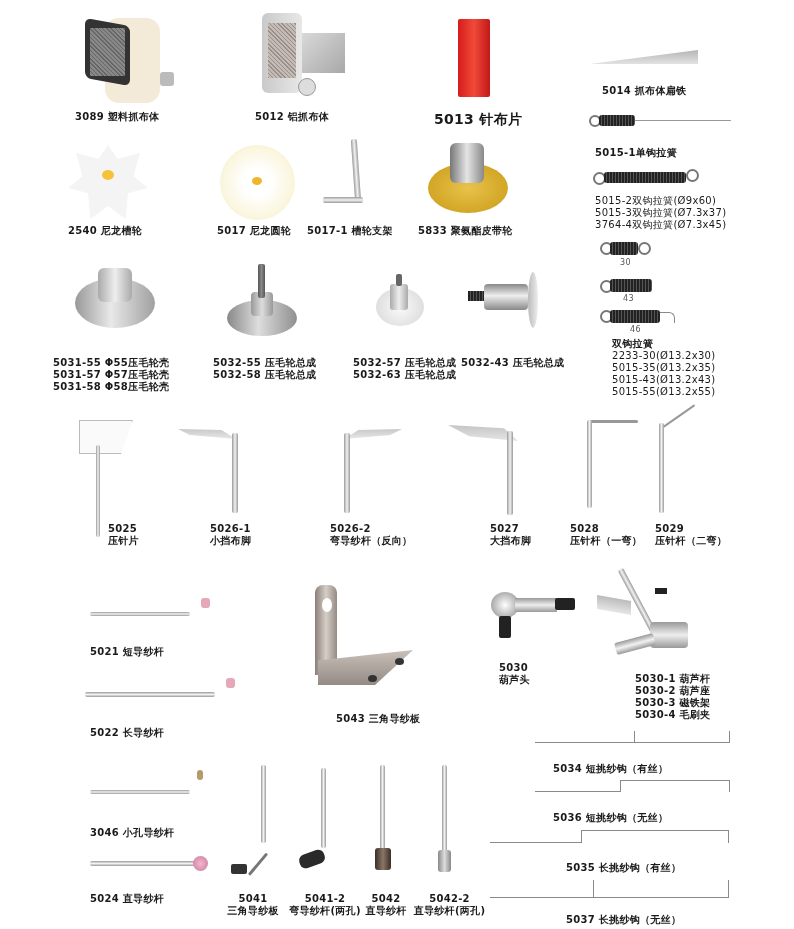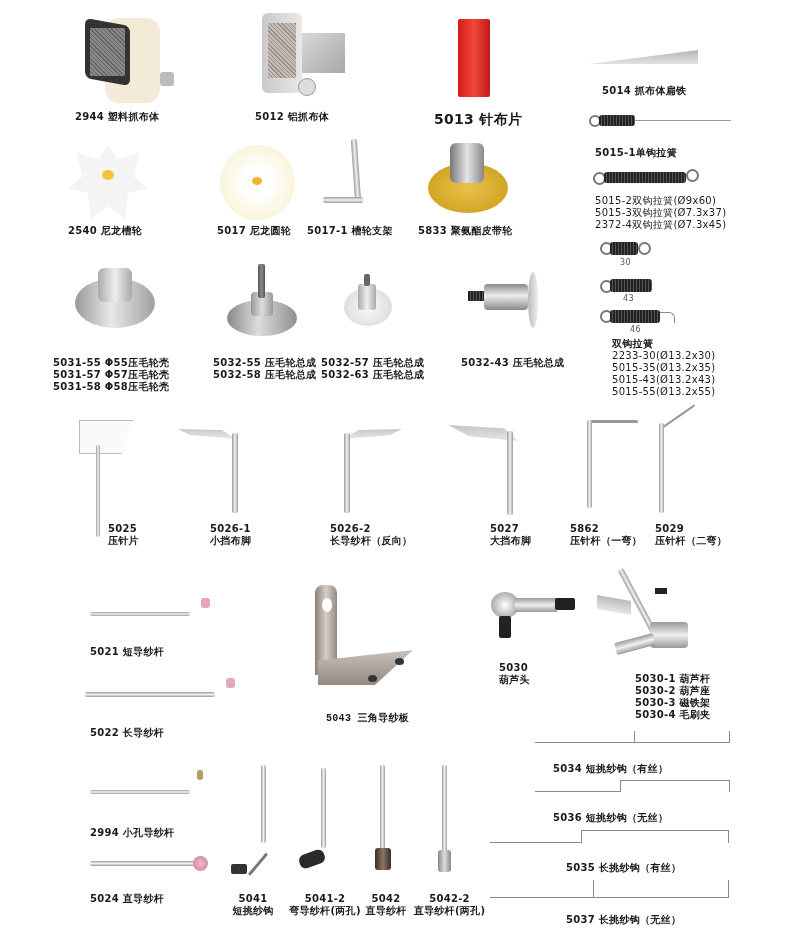--- a/index.html
+++ b/index.html
@@ -17,21 +17,21 @@
 </head>
 <body>
 
 <div class="item" style="left:60px;top:5px;width:130px;height:120px;">
   <div class="art" style="left:15px;top:5px;width:95px;height:95px;">
     <div style="position:absolute;left:30px;top:8px;width:55px;height:85px;background:#f3ead8;border-radius:14px;"></div>
     <div style="position:absolute;left:10px;top:12px;width:45px;height:60px;background:#333;border-radius:6px;transform:skewY(10deg);"></div>
     <div style="position:absolute;left:15px;top:18px;width:35px;height:48px;background:repeating-linear-gradient(45deg,#666 0 1px,#888 1px 3px);"></div>
     <div style="position:absolute;left:85px;top:62px;width:14px;height:14px;background:#bbb;border-radius:3px;"></div>
   </div>
-  <div class="lbl" style="left:15px;top:106px;">2944 塑料抓布体</div>
+  <div class="lbl" style="left:15px;top:106px;">3089 塑料抓布体</div>
 </div>
 
 <div class="item" style="left:230px;top:5px;width:130px;height:120px;">
   <div class="art" style="left:20px;top:3px;width:100px;height:100px;">
     <div style="position:absolute;left:40px;top:25px;width:55px;height:40px;background:linear-gradient(135deg,#e0e0e0,#a8a8a8);"></div>
     <div style="position:absolute;left:12px;top:5px;width:40px;height:80px;background:linear-gradient(90deg,#c9c9c9,#e8e8e8);border-radius:6px;"></div>
     <div style="position:absolute;left:18px;top:15px;width:28px;height:55px;background:repeating-linear-gradient(45deg,#9a8f8a 0 1px,#c5bbb5 1px 3px);"></div>
     <div style="position:absolute;left:48px;top:70px;width:16px;height:16px;background:#ddd;border:1px solid #999;border-radius:50%;"></div>
   </div>
   <div class="lbl" style="left:25px;top:106px;">5012 铝抓布体</div>
@@ -53,21 +53,21 @@
   <div class="hrod" style="left:50px;top:10px;width:96px;height:1px;background:#999;"></div>
   <div class="lbl" style="left:10px;top:37px;">5015-1单钩拉簧</div>
 </div>
 
 <div class="item" style="left:585px;top:165px;width:200px;height:70px;">
   <div class="ring" style="left:8px;top:7px;width:9px;height:9px;"></div>
   <div class="spring" style="left:19px;top:7px;width:82px;height:11px;"></div>
   <div class="ring" style="left:101px;top:4px;width:9px;height:9px;"></div>
   <div class="lbl" style="left:10px;top:30px;font-weight:normal;">5015-2双钩拉簧(Ø9x60)</div>
   <div class="lbl" style="left:10px;top:42px;font-weight:normal;">5015-3双钩拉簧(Ø7.3x37)</div>
-  <div class="lbl" style="left:10px;top:54px;font-weight:normal;">2372-4双钩拉簧(Ø7.3x45)</div>
+  <div class="lbl" style="left:10px;top:54px;font-weight:normal;">3764-4双钩拉簧(Ø7.3x45)</div>
 </div>
 
 <div class="item" style="left:60px;top:140px;width:120px;height:100px;">
   <div class="art" style="left:8px;top:5px;width:80px;height:78px;background:#f4f4f4;clip-path:polygon(50% 0,62% 18%,90% 10%,82% 40%,100% 55%,75% 62%,72% 95%,50% 78%,28% 95%,25% 62%,0 55%,18% 40%,10% 10%,38% 18%);"></div>
   <div class="art" style="left:42px;top:30px;width:12px;height:10px;background:#f5c23a;border-radius:50%;"></div>
   <div class="lbl" style="left:8px;top:85px;">2540 尼龙槽轮</div>
 </div>
 
 <div class="item" style="left:205px;top:140px;width:100px;height:100px;">
   <div class="art" style="left:15px;top:5px;width:75px;height:75px;background:radial-gradient(circle,#fff 25%,#fbf7e2 60%,#f2ecc8);border-radius:50%;"></div>
@@ -118,21 +118,21 @@
 </div>
 
 <div class="item" style="left:205px;top:260px;width:130px;height:120px;">
   <div class="art" style="left:22px;top:40px;width:70px;height:36px;background:linear-gradient(90deg,#888,#ddd 45%,#8f8f8f);border-radius:50%;"></div>
   <div class="art" style="left:46px;top:32px;width:22px;height:24px;background:linear-gradient(90deg,#999,#ddd 50%,#999);border-radius:4px;"></div>
   <div class="rod" style="left:53px;top:4px;width:7px;height:34px;background:linear-gradient(90deg,#555,#888 50%,#555);"></div>
   <div class="lbl" style="left:8px;top:97px;">5032-55 压毛轮总成</div>
   <div class="lbl" style="left:8px;top:109px;">5032-58 压毛轮总成</div>
 </div>
 
-<div class="item" style="left:316px;top:260px;width:130px;height:120px;">
+<div class="item" style="left:348px;top:260px;width:130px;height:120px;">
   <div class="art" style="left:28px;top:28px;width:48px;height:38px;background:radial-gradient(circle,#fafafa,#d6d6d6);border-radius:50%;"></div>
   <div class="art" style="left:42px;top:24px;width:18px;height:26px;background:linear-gradient(90deg,#aaa,#eee 50%,#aaa);border-radius:3px;"></div>
   <div class="rod" style="left:48px;top:14px;width:6px;height:12px;background:#666;"></div>
   <div class="lbl" style="left:5px;top:97px;">5032-57 压毛轮总成</div>
   <div class="lbl" style="left:5px;top:109px;">5032-63 压毛轮总成</div>
 </div>
 
 <div class="item" style="left:460px;top:260px;width:130px;height:110px;">
   <div class="art" style="left:8px;top:31px;width:16px;height:10px;background:repeating-linear-gradient(90deg,#222 0 2px,#555 2px 3px);"></div>
   <div class="art" style="left:24px;top:24px;width:44px;height:26px;background:linear-gradient(180deg,#888,#eee 45%,#888);border-radius:4px;"></div>
@@ -151,34 +151,34 @@
   <div class="art" style="left:8px;top:14px;width:58px;height:10px;background:linear-gradient(180deg,#c8c8c8,#e8e8e8);clip-path:polygon(0 0,75% 10%,100% 100%,20% 60%);"></div>
   <div class="rod" style="left:62px;top:18px;width:6px;height:80px;"></div>
   <div class="lbl" style="left:40px;top:108px;">5026-1</div>
   <div class="lbl" style="left:40px;top:120px;">小挡布脚</div>
 </div>
 
 <div class="item" style="left:320px;top:415px;width:120px;height:130px;">
   <div class="art" style="left:24px;top:14px;width:58px;height:10px;background:linear-gradient(180deg,#c8c8c8,#e8e8e8);clip-path:polygon(25% 10%,100% 0,80% 60%,0 100%);"></div>
   <div class="rod" style="left:24px;top:18px;width:6px;height:80px;"></div>
   <div class="lbl" style="left:10px;top:108px;">5026-2</div>
-  <div class="lbl" style="left:10px;top:120px;">长导纱杆（反向）</div>
+  <div class="lbl" style="left:10px;top:120px;">弯导纱杆（反向）</div>
 </div>
 
 <div class="item" style="left:440px;top:415px;width:110px;height:130px;">
   <div class="art" style="left:8px;top:10px;width:70px;height:16px;background:linear-gradient(180deg,#c4c4c4,#e6e6e6);clip-path:polygon(0 0,80% 20%,100% 100%,30% 70%);"></div>
   <div class="rod" style="left:67px;top:16px;width:6px;height:84px;"></div>
   <div class="lbl" style="left:50px;top:108px;">5027</div>
   <div class="lbl" style="left:50px;top:120px;">大挡布脚</div>
 </div>
 
 <div class="item" style="left:560px;top:410px;width:90px;height:135px;">
   <div class="hrod" style="left:30px;top:10px;width:48px;height:3px;background:#999;"></div>
   <div class="rod" style="left:27px;top:10px;width:5px;height:88px;"></div>
-  <div class="lbl" style="left:10px;top:113px;">5862</div>
+  <div class="lbl" style="left:10px;top:113px;">5028</div>
   <div class="lbl" style="left:10px;top:125px;">压针杆（一弯）</div>
 </div>
 
 <div class="item" style="left:650px;top:405px;width:110px;height:140px;">
   <div class="hrod" style="left:12px;top:22px;width:40px;height:2px;background:#999;transform:rotate(-35deg);transform-origin:left center;"></div>
   <div class="rod" style="left:9px;top:18px;width:5px;height:90px;"></div>
   <div class="lbl" style="left:5px;top:118px;">5029</div>
   <div class="lbl" style="left:5px;top:130px;">压针杆（二弯）</div>
 </div>
 
@@ -193,21 +193,21 @@
   <div class="art" style="left:141px;top:8px;width:9px;height:10px;background:#e4a8b8;border-radius:3px;"></div>
   <div class="lbl" style="left:5px;top:57px;">5022 长导纱杆</div>
 </div>
 
 <div class="item" style="left:310px;top:580px;width:120px;height:150px;">
   <div class="art" style="left:5px;top:5px;width:22px;height:90px;background:linear-gradient(90deg,#8a7f78,#d7cec8 50%,#958a84);border-radius:8px 8px 0 0;"></div>
   <div class="art" style="left:8px;top:70px;width:95px;height:35px;background:linear-gradient(180deg,#c9c0ba,#958a84);clip-path:polygon(0 30%,100% 0,60% 100%,0 100%);"></div>
   <div class="art" style="left:12px;top:18px;width:10px;height:14px;background:#fff;border-radius:50%;"></div>
   <div class="art" style="left:85px;top:78px;width:9px;height:7px;background:#333;border-radius:50%;"></div>
   <div class="art" style="left:58px;top:95px;width:9px;height:7px;background:#333;border-radius:50%;"></div>
-  <div class="lbl" style="left:16px;top:133px;font-family:Liberation Mono, monospace;">5043 三角导纱板</div>
+  <div class="lbl" style="left:26px;top:133px;">5043 三角导纱板</div>
 </div>
 
 <div class="item" style="left:485px;top:580px;width:110px;height:110px;">
   <div class="art" style="left:6px;top:12px;width:28px;height:26px;background:radial-gradient(circle,#fff,#888);border-radius:50%;"></div>
   <div class="art" style="left:30px;top:18px;width:42px;height:14px;background:linear-gradient(180deg,#999,#eee 50%,#999);"></div>
   <div class="art" style="left:70px;top:18px;width:20px;height:12px;background:#222;border-radius:2px;"></div>
   <div class="art" style="left:14px;top:36px;width:12px;height:22px;background:#222;border-radius:2px;"></div>
   <div class="lbl" style="left:14px;top:82px;">5030</div>
   <div class="lbl" style="left:14px;top:94px;">葫芦头</div>
 </div>
@@ -220,35 +220,35 @@
   <div class="art" style="left:60px;top:28px;width:12px;height:6px;background:#222;"></div>
   <div class="lbl" style="left:40px;top:113px;">5030-1 葫芦杆</div>
   <div class="lbl" style="left:40px;top:125px;">5030-2 葫芦座</div>
   <div class="lbl" style="left:40px;top:137px;">5030-3 磁铁架</div>
   <div class="lbl" style="left:40px;top:149px;">5030-4 毛刷夹</div>
 </div>
 
 <div class="item" style="left:85px;top:760px;width:140px;height:80px;">
   <div class="hrod" style="left:5px;top:30px;width:100px;height:4px;"></div>
   <div class="art" style="left:112px;top:10px;width:6px;height:10px;background:#b59a6a;border-radius:3px;"></div>
-  <div class="lbl" style="left:5px;top:67px;">2994 小孔导纱杆</div>
+  <div class="lbl" style="left:5px;top:67px;">3046 小孔导纱杆</div>
 </div>
 
 <div class="item" style="left:85px;top:845px;width:140px;height:70px;text-align:right;">
   <div class="hrod" style="left:5px;top:16px;width:105px;height:5px;"></div>
   <div class="art" style="left:108px;top:11px;width:15px;height:15px;background:radial-gradient(circle,#f6b6d0,#c57c96);border-radius:50%;"></div>
   <div class="lbl" style="left:5px;top:48px;">5024 直导纱杆</div>
 </div>
 
 <div class="item" style="left:225px;top:760px;width:60px;height:160px;">
   <div class="rod" style="left:36px;top:5px;width:5px;height:78px;"></div>
   <div class="hrod" style="left:14px;top:92px;width:28px;height:3px;background:#777;transform:rotate(-50deg);transform-origin:right center;"></div>
   <div class="art" style="left:6px;top:104px;width:16px;height:10px;background:#333;border-radius:2px;"></div>
   <div class="lbl c" style="left:0;top:133px;width:56px;">5041</div>
-  <div class="lbl c" style="left:0;top:145px;width:56px;">短挑纱钩</div>
+  <div class="lbl c" style="left:0;top:145px;width:56px;">三角导纱板</div>
 </div>
 
 <div class="item" style="left:285px;top:760px;width:80px;height:160px;">
   <div class="rod" style="left:36px;top:8px;width:5px;height:80px;"></div>
   <div class="art" style="left:14px;top:92px;width:26px;height:14px;background:#2a2a2a;border-radius:6px;transform:rotate(-20deg);"></div>
   <div class="lbl c" style="left:0;top:133px;width:80px;">5041-2</div>
   <div class="lbl c" style="left:0;top:145px;width:80px;">弯导纱杆(两孔)</div>
 </div>
 
 <div class="item" style="left:360px;top:760px;width:55px;height:160px;">

